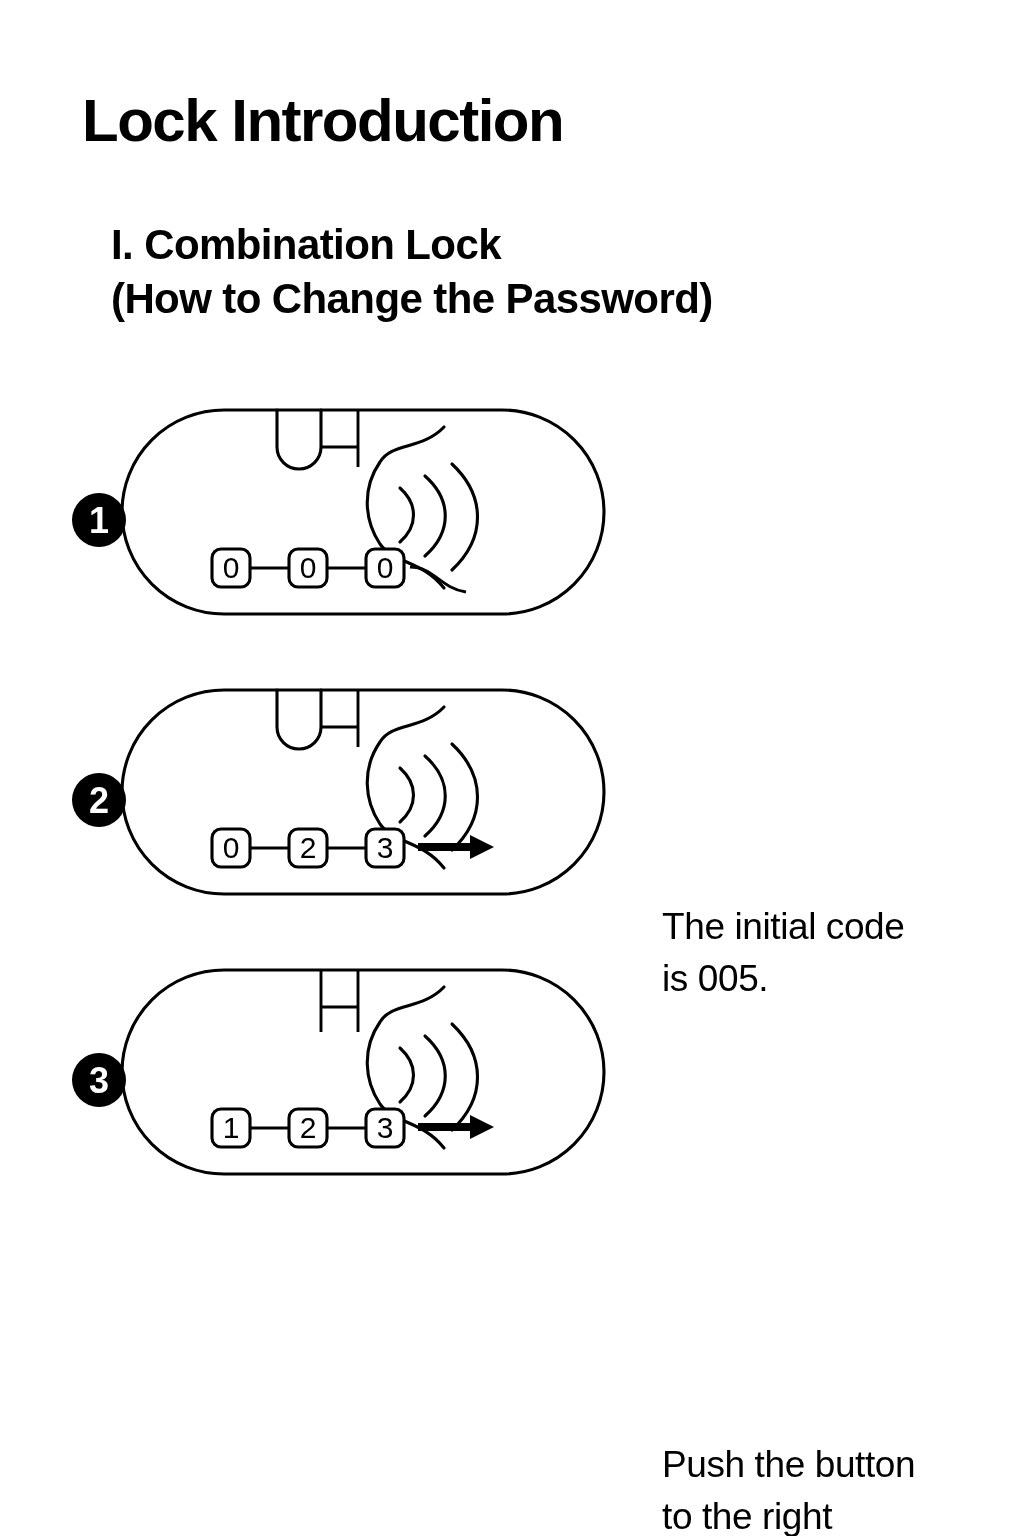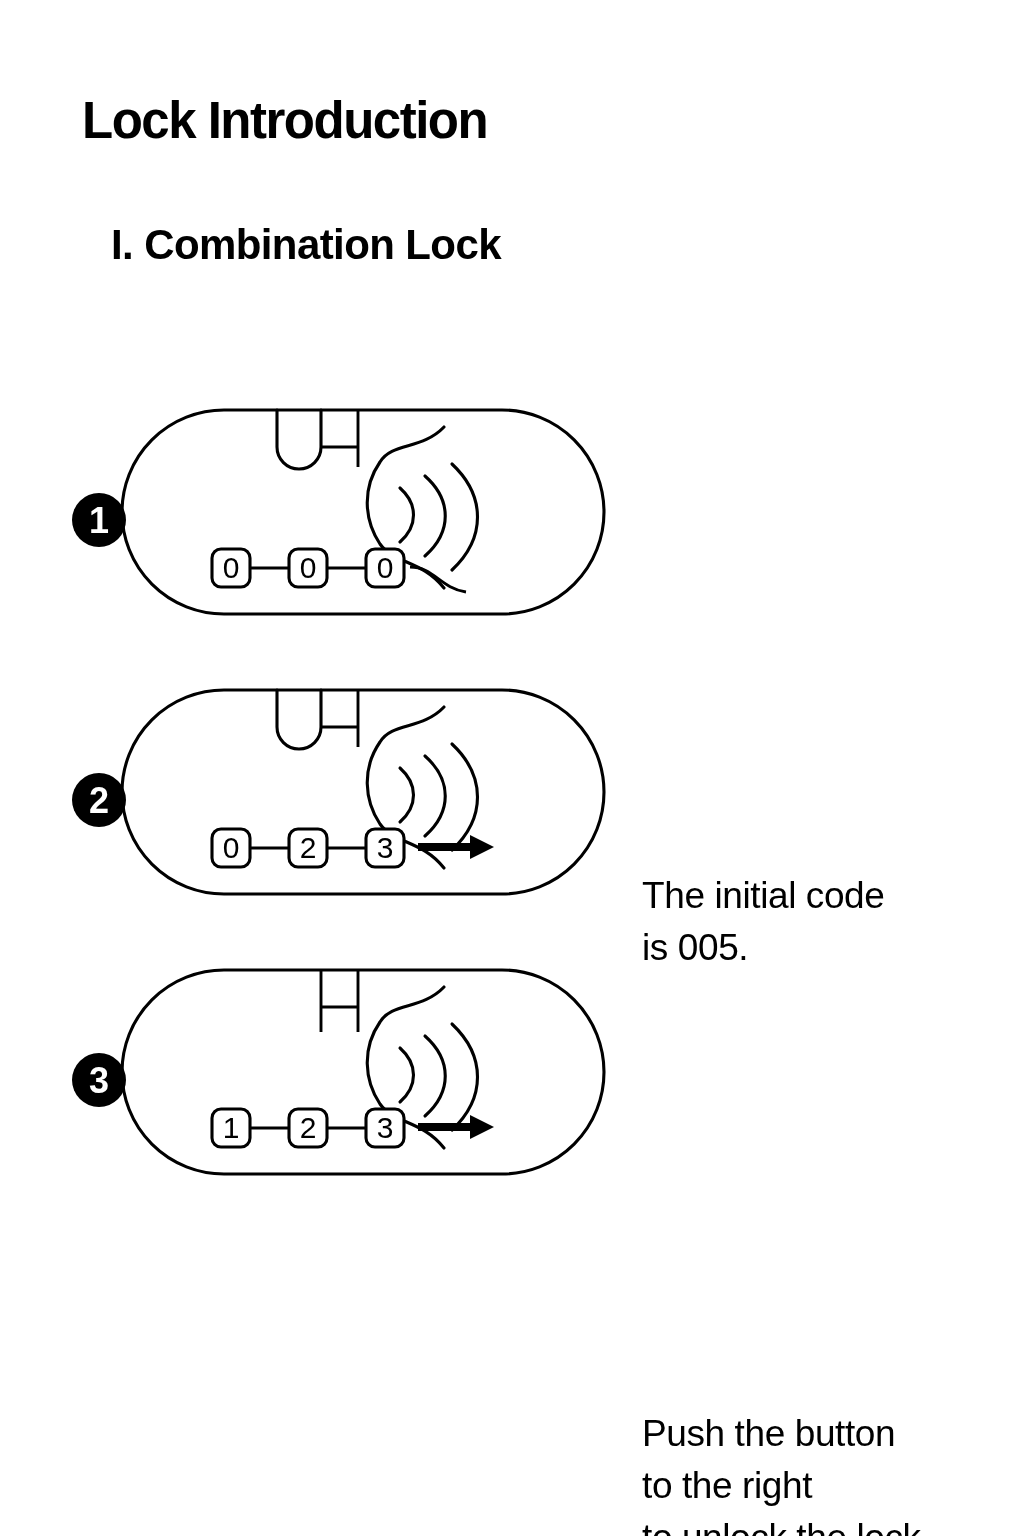--- a/index.html
+++ b/index.html
@@ -19,21 +19,21 @@
   #page {
     position: absolute;
     inset: 0;
   }
 
   
   .page-title {
     position: absolute;
     left: 82px;
     top: 78px;
-    font-size: 51px;
+    font-size: 60px;
     line-height: 86px;
     font-weight: bold;
     letter-spacing: -1.5px;
     white-space: nowrap;
   }
   .subtitle {
     position: absolute;
     left: 84px;
     top: 218px;
     font-size: 42px;
@@ -57,24 +57,25 @@
     height: 248px;
   }
   .step-figure svg {
     display: block;
     width: 548px;
     height: 248px;
     overflow: visible;
   }
   .step-text {
     position: absolute;
-    left: 642px;
+    left: 662px;
     font-size: 37px;
     line-height: 52px;
     letter-spacing: -0.4px;
+    margin-top: 31px;
   }
   .step-text div { white-space: nowrap; }
 
   #step-1 { top: 392px; }
   #step-1 .step-text { top: 478px; }
   #step-2 { top: 672px; }
   #step-2 .step-text { top: 736px; }
   #step-3 { top: 952px; }
 
   
@@ -114,20 +115,21 @@
 </style>
 </head>
 <body>
 
 <div id="page">
 
   <div class="page-title">Lock Introduction</div>
 
   <div class="subtitle">
     <div>I. Combination Lock</div>
+    <div>(How to Change the Password)</div>
   </div>
 
   <div class="step" id="step-1">
     <div class="step-figure">
       <svg viewBox="0 0 548 248">
 
         <path class="stroke" d="M 162,18 L 440,18
                  A 102,102 0 0 1 440,222
                  L 162,222
                  A 102,102 0 0 1 162,18 Z"></path>

